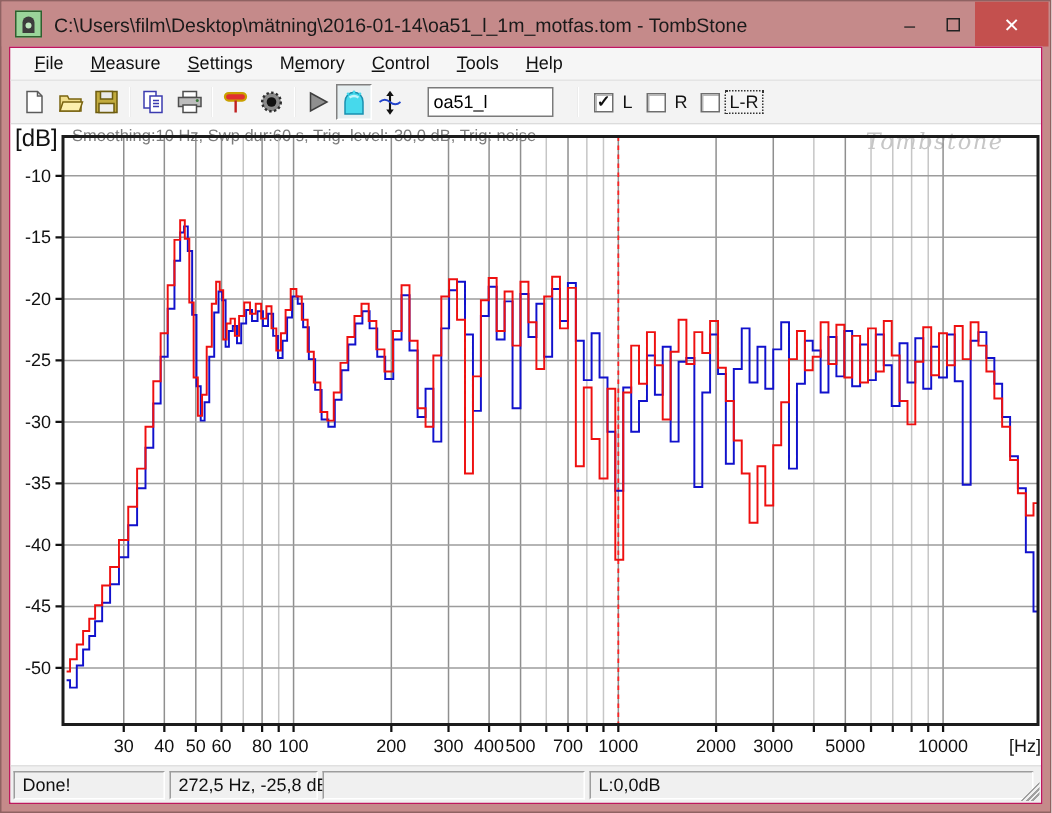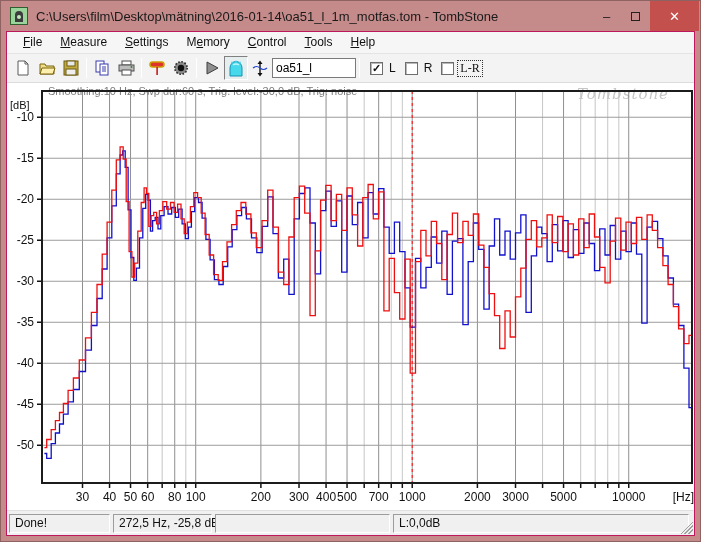--- a/index.html
+++ b/index.html
@@ -18,28 +18,28 @@
   
   .main { position:absolute; left:5px; top:30px; right:5px; bottom:5px; background:#f2f2f2; display:flex; flex-direction:column; border:1px solid #be185d; }
   .menubar { height:22px; background:#f6f6f6; display:flex; align-items:center; padding-left:7px; font-size:12px; color:#111; border-bottom:1px solid #e4e4e4; }
   .menu-item { padding:2px 9px 3px 9px; }
   .menu-item u { text-decoration:underline; }
   
   .toolbar { height:29px; background:#f3f3f3; display:flex; align-items:center; padding-left:4px; border-bottom:1px solid #dcdcdc; }
   .tb-btn { width:24px; height:24px; display:flex; align-items:center; justify-content:center; }
   .tb-btn.pressed { border:1px solid; border-color:#808080 #ffffff #ffffff #808080; background:#e6eef0; }
   .tb-sep { width:1px; height:20px; background:#bdbdbd; border-right:1px solid #ffffff; margin:0 3px; }
-  .tb-field { width:84px; height:20px; border:1px solid #7a7a7a; background:#fff; font-size:12px; font-family:"Liberation Sans",sans-serif; padding:0 3px; margin:0 0; }
+  .tb-field { width:84px; height:20px; border:1px solid #7a7a7a; background:#fff; font-size:12px; font-family:"Liberation Sans",sans-serif; padding:0 3px; margin:0 13px; }
   .cb-group { display:flex; align-items:center; font-size:12px; color:#111; }
   .checkbox { width:13px; height:13px; background:#fff; border:1px solid #6e6e6e; box-shadow:inset 1px 1px 0 #b8b8b8; margin:0 4px 0 7px; display:flex; align-items:center; justify-content:center; font-size:11px; font-weight:bold; color:#111; line-height:1; }
   .cb-label { padding:0 2px; }
-  .cb-label.focused { outline:1px dotted #333;font-family:Liberation Serif, serif; }
+  .cb-label.focused { outline:1px dotted #333; }
   
   .chart-area { flex:1; background:#ffffff; position:relative; overflow:hidden; }
-  .db-label { position:absolute; left:3px; top:16px; font-size:11px; color:#111; }
+  .db-label { position:absolute; left:3px; top:1px; font-size:16px; color:#111; }
   .info-text { position:absolute; left:41px; top:2px; font-size:11px; color:#7c7c7c; white-space:nowrap; }
   .watermark { position:absolute; right:25px; top:2px; font-family:"DejaVu Serif", serif; font-style:italic; font-size:15px; color:#c6c6c6; letter-spacing:1px; }
   svg#plot { position:absolute; left:0; top:0; }
   
   .statusbar { height:25px; background:#f0f0f0; display:flex; align-items:center; padding:0 2px; position:relative; border-top:1px solid #e0e0e0; }
   .sb-panel { height:19px; border:1px solid; border-color:#9d9d9d #ffffff #ffffff #9d9d9d; font-size:12px; color:#111; display:flex; align-items:center; padding:0 5px; margin-right:3px; background:#f0f0f0; white-space:nowrap; }
   .sb-1 { width:101px; } .sb-2 { width:99px; } .sb-3 { width:175px; } .sb-4 { flex:1; }
   .resize-grip { position:absolute; right:1px; bottom:1px; width:13px; height:13px;
     background:linear-gradient(135deg, transparent 0 50%, #a0a0a0 50% 57%, #f0f0f0 57% 64%, #a0a0a0 64% 71%, #f0f0f0 71% 78%, #a0a0a0 78% 85%, #f0f0f0 85%); }
 </style>

